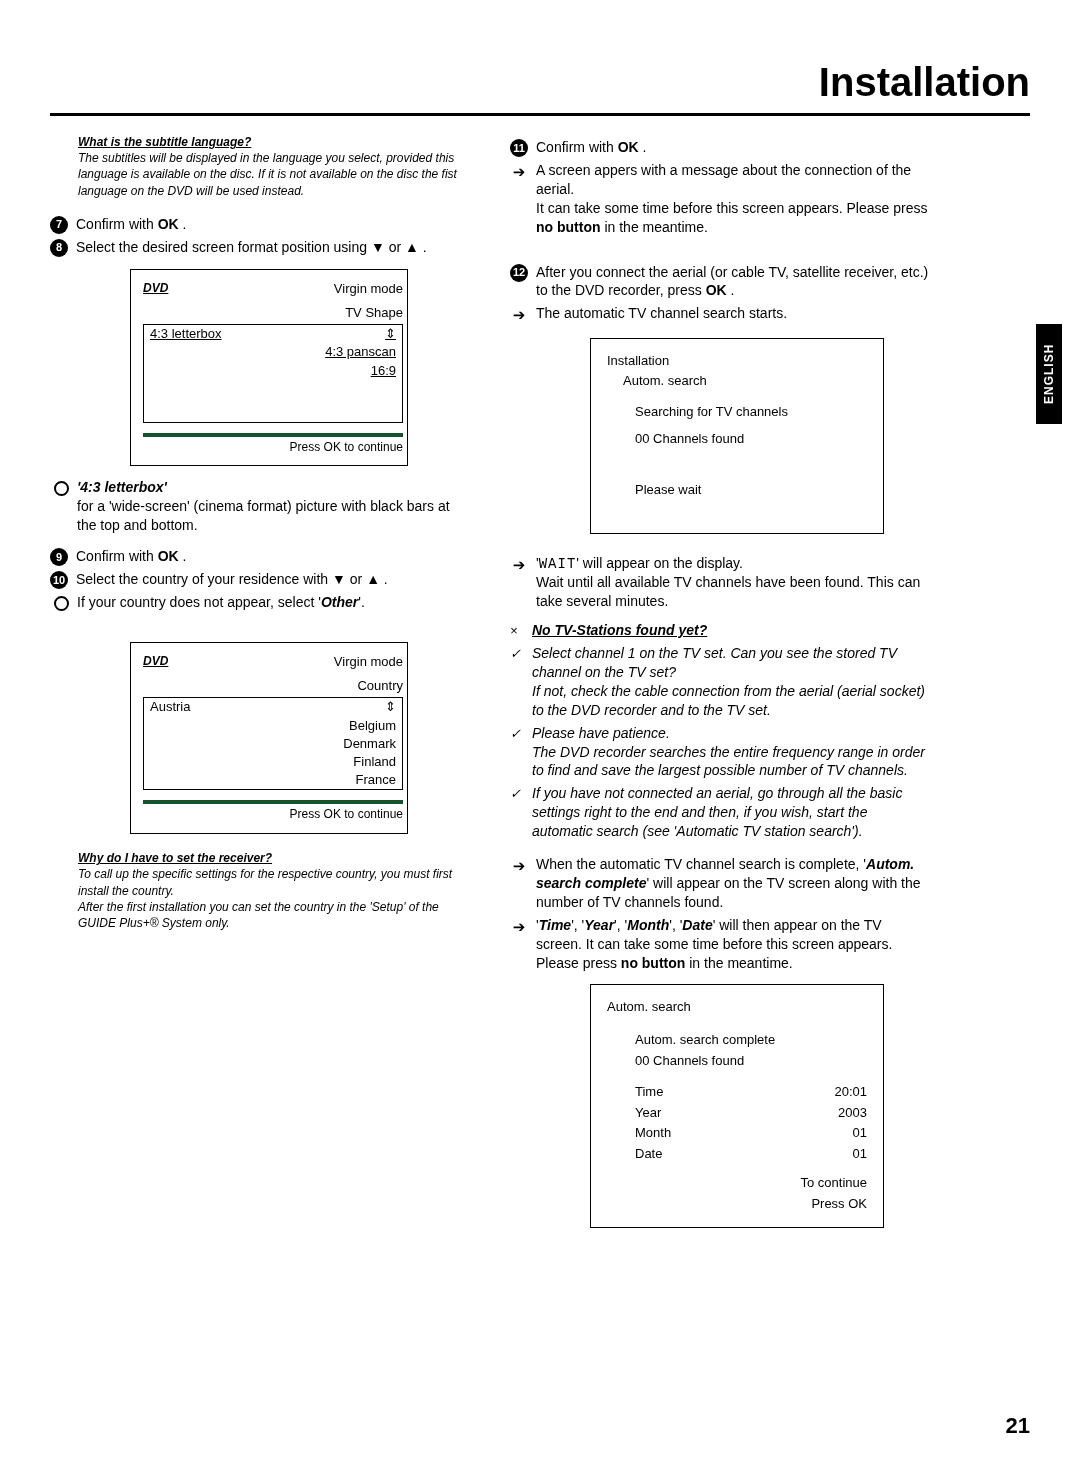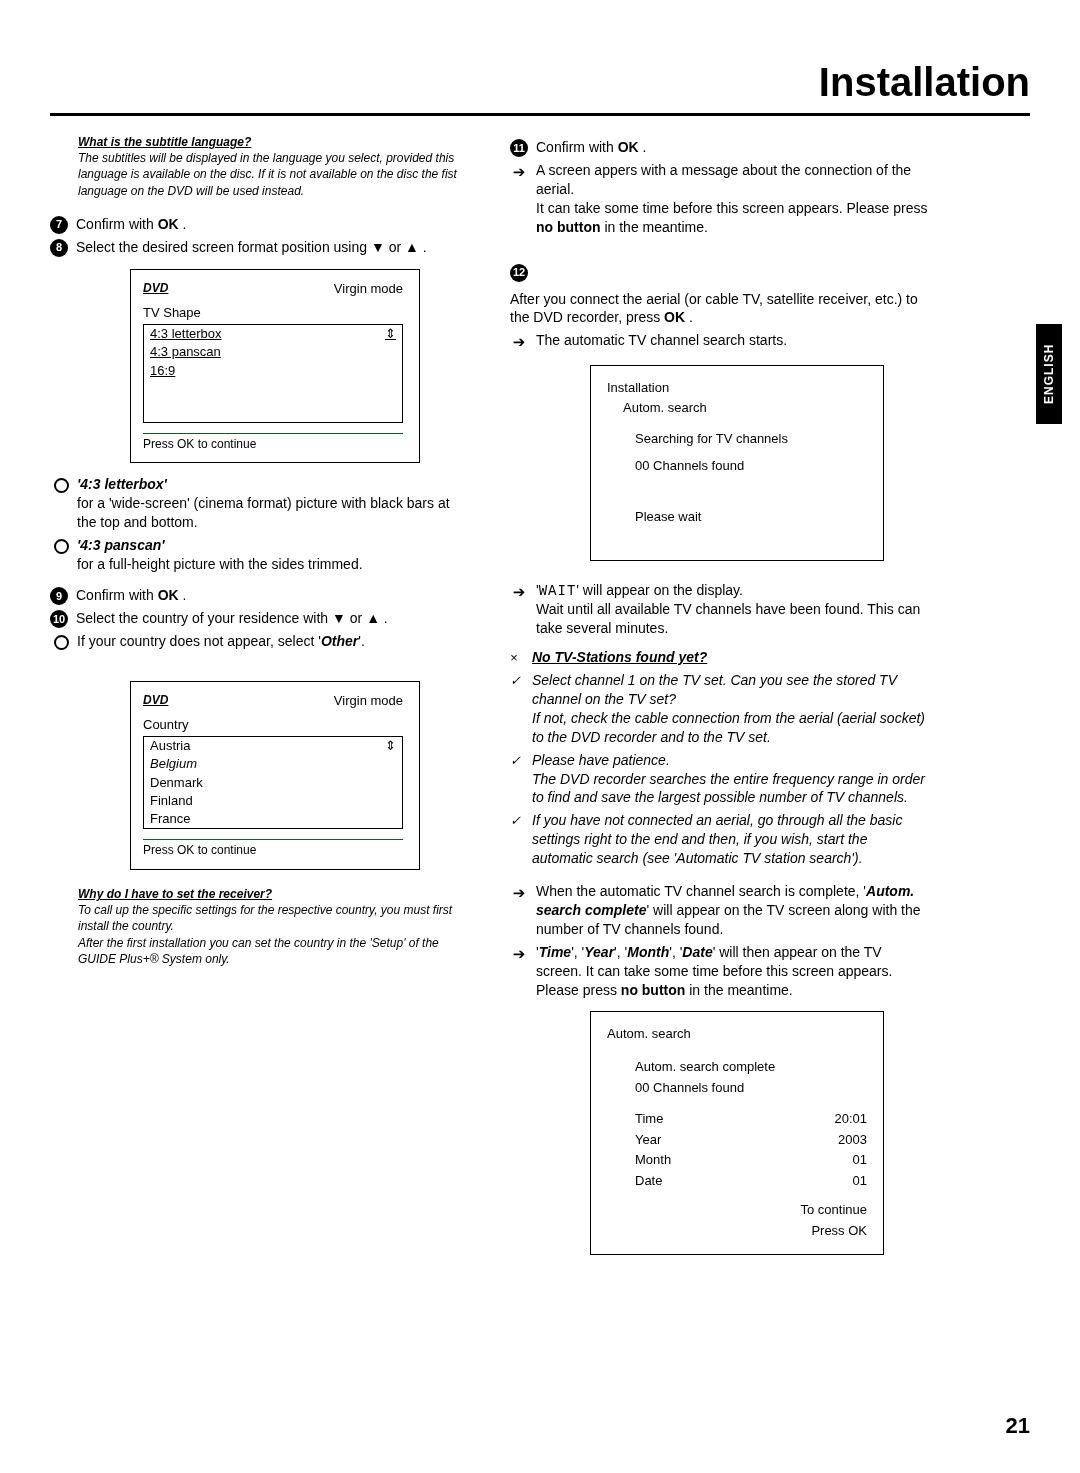--- a/index.html
+++ b/index.html
@@ -82,37 +82,38 @@
     font-size: 13px;
   }
   .x-mark {
     width: 14px; flex: 0 0 14px;
     margin-top: 1px;
     font-size: 13px;
   }
   .screenbox {
     border: 1px solid #000;
     margin: 12px 0 12px 80px;
-    padding: 10px 16px 10px 12px;
+    padding: 10px 4px 10px 12px;
     width: 260px;
     font-family: Arial, sans-serif;
     font-size: 13px;
     line-height: 1.4;
+    text-align: right;
   }
   .screenbox .sb-head {
     display: flex; justify-content: space-between;
     margin-bottom: 6px;
   }
   .screenbox .sb-logo {
     font-weight: bold; font-style: italic; text-decoration: underline;
     font-size: 12px;
   }
   .screenbox .sb-foot {
     margin-top: 10px;
-    border-top: 1px solid #14532d;
+    border-top: 4px solid #14532d;
     padding-top: 2px;
     font-size: 12px;
   }
   .screenbox-right {
     border: 1px solid #000;
     margin: 12px 0 12px 80px;
     padding: 12px 16px;
     width: 260px;
     font-family: Arial, sans-serif;
     font-size: 13px;
@@ -196,27 +197,20 @@
       <div class="sb-foot">Press OK to continue</div>
     </div>
 
     <div class="step">
       <span class="hollow-circ"></span>
       <div class="step-body">
         <span class="opt-title" style="font-weight:bold;font-style:italic;">'4:3 letterbox'</span><br>
         <span>for a 'wide-screen' (cinema format) picture with black bars at the top and bottom.</span>
       </div>
     </div>
-    <div class="step">
-      <span class="hollow-circ"></span>
-      <div class="step-body">
-        <span style="font-weight:bold;font-style:italic;">'4:3 panscan'</span><br>
-        <span>for a full-height picture with the sides trimmed.</span>
-      </div>
-    </div>
 
     <div class="step" style="margin-top:12px;">
       <span class="circ-num">9</span>
       <span class="step-body"><span>Confirm with </span><b>OK</b> .</span>
     </div>
 
     <div class="step">
       <span class="circ-num">10</span>
       <span class="step-body">
         <span>Select the country of your residence with </span>▼<span> or </span>▲ .
@@ -232,21 +226,21 @@
       <div class="sb-head">
         <span class="sb-logo">DVD</span>
         <span>Virgin mode</span>
       </div>
       <div style="border-bottom:1px solid #000;padding-bottom:2px;">Country</div>
       <div style="border:1px solid #000;border-top:none;">
         <div style="display:flex;justify-content:space-between;padding:0 6px;">
           <span>Austria</span>
             <span>⇕</span>
         </div>
-        <div style="padding:0 6px;font-style:italic;">Belgium</div>
+        <div style="padding:0 6px;">Belgium</div>
         <div style="padding:0 6px;">Denmark</div>
         <div style="padding:0 6px;">Finland</div>
         <div style="padding:0 6px;">France</div>
       </div>
       <div class="sb-foot">Press OK to continue</div>
     </div>
 
     <div class="note-box" style="margin-left:28px;margin-top:16px;">
       <span class="note-title">Why do I have to set the receiver?</span><br>
       <span>To call up the specific settings for the respective country, you must first install the country.</span><br>
@@ -261,21 +255,21 @@
       <span class="step-body"><span>Confirm with </span><b>OK</b> .</span>
     </div>
     <div class="step">
       <span class="arrow">➔</span>
       <span class="step-body">
         <span>A screen appers with a message about the connection of the aerial.</span><br>
         <span>It can take some time before this screen appears. Please press </span><b>no button</b><span> in the meantime.</span>
       </span>
     </div>
 
-    <div class="step" style="margin-top:26px;flex-direction:column;">
+    <div class="step" style="margin-top:26px;">
       <span class="circ-num">12</span>
       <span class="step-body"><span>After you connect the aerial (or cable TV, satellite receiver, etc.) to the DVD recorder, press </span><b>OK</b> .</span>
     </div>
     <div class="step">
       <span class="arrow">➔</span>
       <span class="step-body">The automatic TV channel search starts.</span>
     </div>
 
     <div class="screenbox-right">
       <div>Installation</div>

